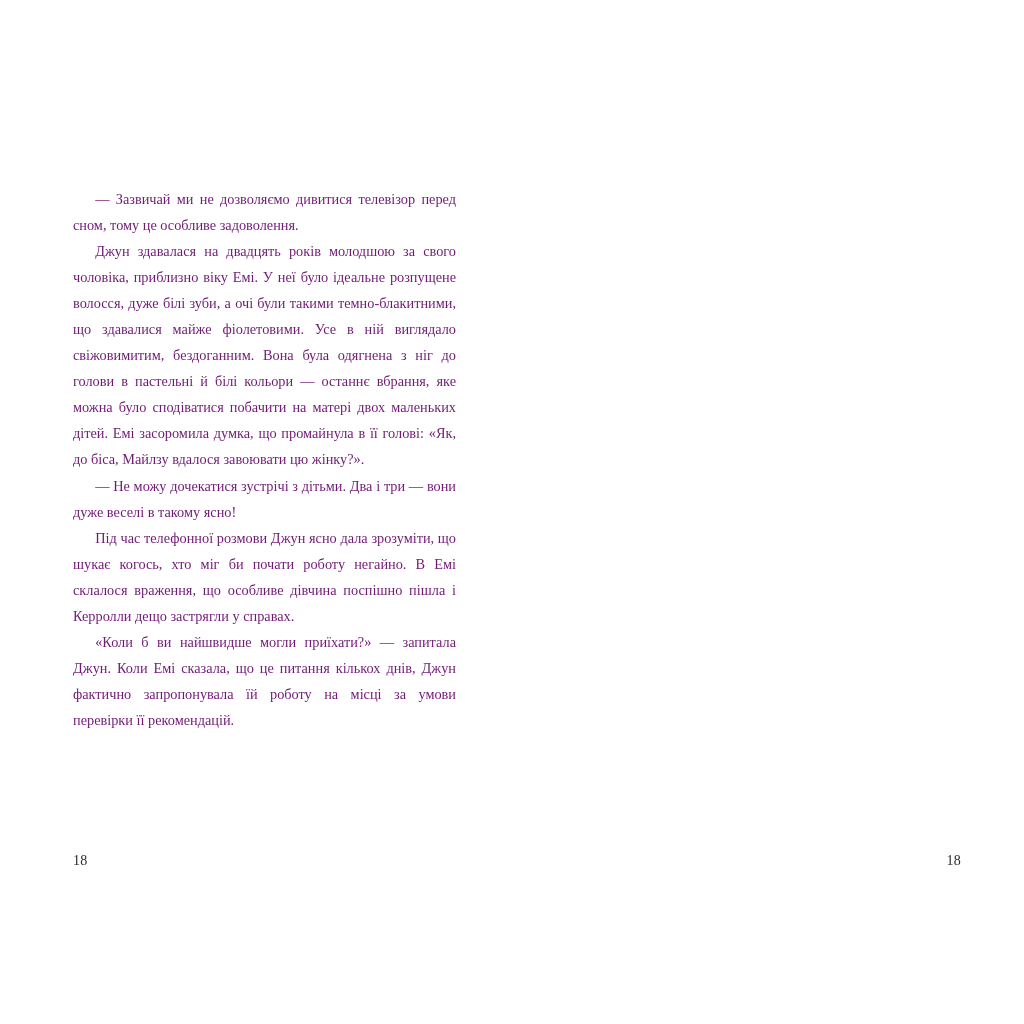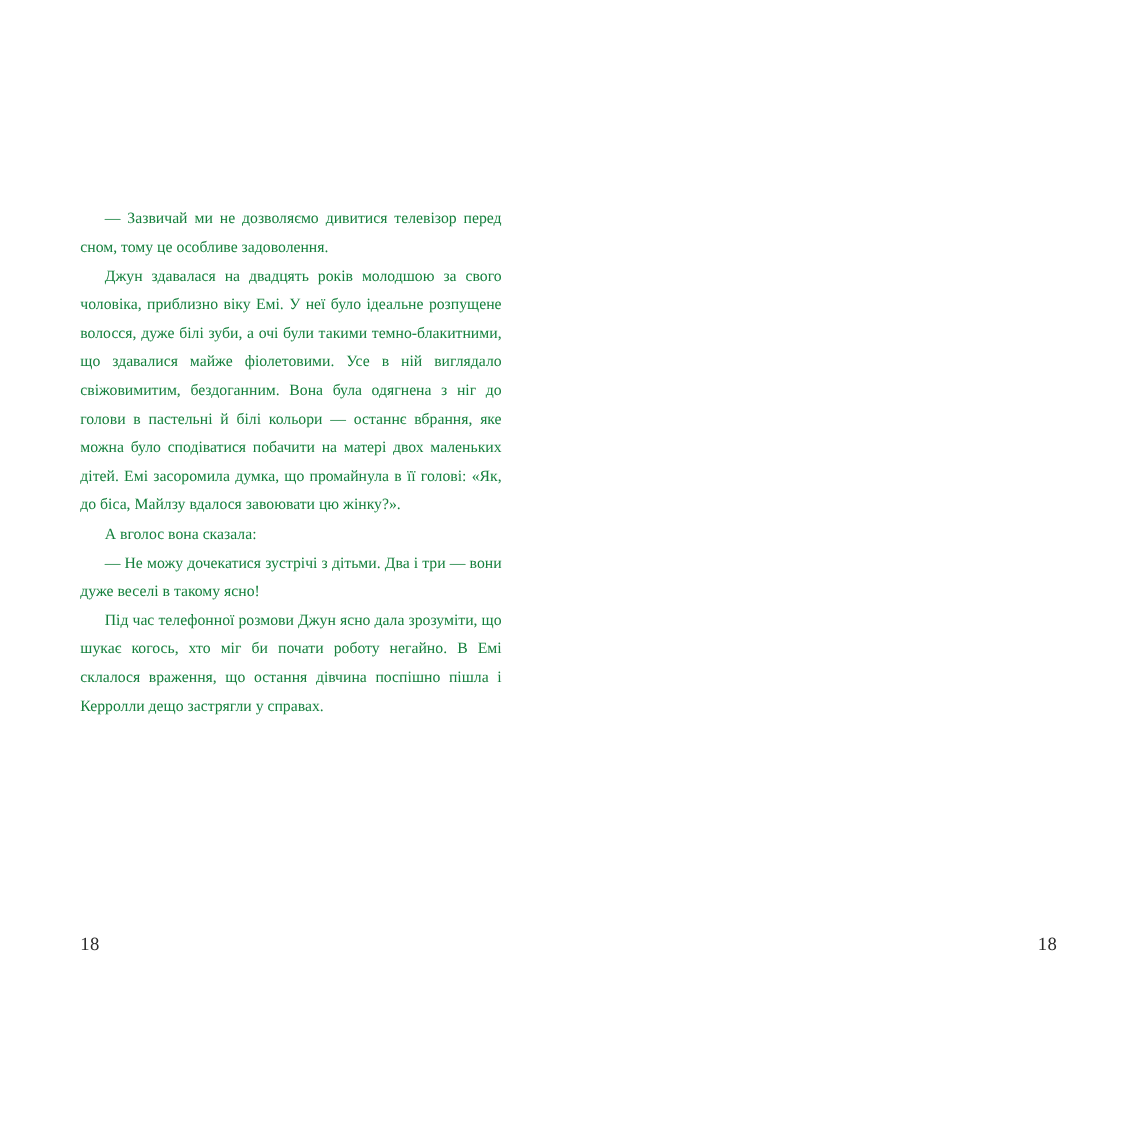--- a/index.html
+++ b/index.html
@@ -32,21 +32,21 @@
   .page-left  { left: 0px;   width: 512px; }
   .page-right { left: 512px; width: 512px; }
 
   .text-column {
     position: absolute;
     top: 186px;
     font-size: 14.3px;
     line-height: 26.05px;
     text-align: justify;
     text-justify: inter-word;
-    color: #15803d;
+    color: #701a75;
     -webkit-font-smoothing: antialiased;
   }
 
   .page-left .text-column {
     left: 73px;
     width: 383px;
   }
 
   .para {
     margin: 0;
@@ -55,21 +55,21 @@
     hyphens: manual;
   }
 
   .para:last-child {
     text-align: justify;
   }
 
   .folio {
     position: absolute;
     bottom: 155px;
-    font-size: 17px;
+    font-size: 14px;
     letter-spacing: 0.3px;
     color: #2a2a2a;
   }
 
   .page-left .folio {
     left: 73px;
   }
 
   .page-right .folio {
     right: 63px;
@@ -80,23 +80,23 @@
 </style>
 </head>
 <body>
 
 <div class="spread">
 
   <div class="page page-left">
     <div class="text-column">
       <p class="para">— Зазвичай ми не дозволяємо дивитися телевізор перед сном, тому це особливе задоволення.</p>
       <p class="para">Джун здавалася на двадцять років молодшою за свого чоловіка, приблизно віку Емі. У неї було ідеальне розпущене волосся, дуже білі зуби, а очі були такими темно-блакитними, що здавалися майже фіолетовими. Усе в ній виглядало свіжовимитим, бездоганним. Вона була одягнена з ніг до голови в пастельні й білі кольори — останнє вбрання, яке можна було сподіватися побачити на матері двох маленьких дітей. Емі засоромила думка, що промайнула в її голові: «Як, до біса, Майлзу вдалося завоювати цю жінку?».</p>
-      <p class="para">А вголос вона сказала:</p>
       <p class="para">— Не можу дочекатися зустрічі з дітьми. Два і три — вони дуже веселі в такому ясно!</p>
-      <p class="para">Під час телефонної розмови Джун ясно дала зрозуміти, що шукає когось, хто міг би почати роботу негайно. В Емі склалося враження, що остання дівчина поспішно пішла і Керролли дещо застрягли у справах.</p>
+      <p class="para">Під час телефонної розмови Джун ясно дала зрозуміти, що шукає когось, хто міг би почати роботу негайно. В Емі склалося враження, що особливе дівчина поспішно пішла і Керролли дещо застрягли у справах.</p>
+      <p class="para">«Коли б ви найшвидше могли приїхати?» — запитала Джун. Коли Емі сказала, що це питання кількох днів, Джун фактично запропонувала їй роботу на місці за умови перевірки її рекомендацій.</p>
     </div>
     <div class="folio">18</div>
   </div>
 
   <div class="page page-right">
 
     <div class="folio">18</div>
   </div>
 
 </div>

